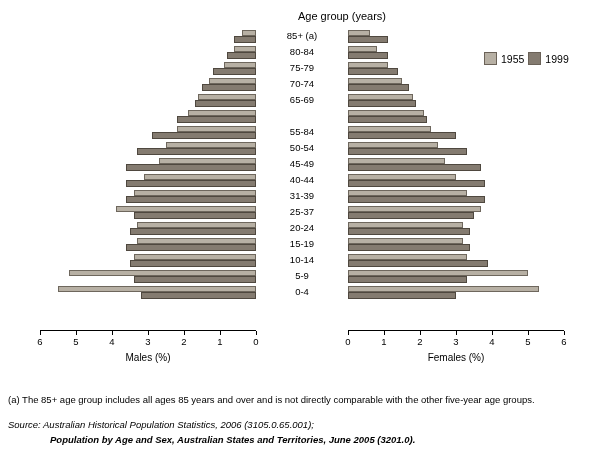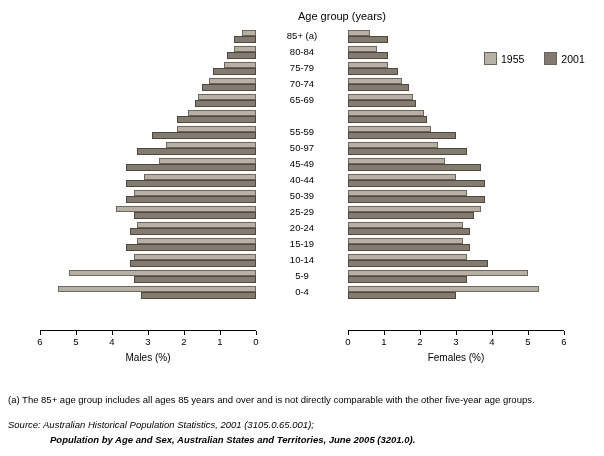--- a/index.html
+++ b/index.html
@@ -9,21 +9,21 @@
     color:#000;overflow:hidden;
   }
   #root{position:relative;width:604px;height:456px;}
 
   .title{
     position:absolute;left:0;top:10px;width:604px;text-align:center;
     font-size:11px;color:#000;margin-left:40px;
   }
 
   
-  .legend{position:absolute;left:484px;top:52px;display:flex;gap:20px;align-items:flex-start;}
+  .legend{position:absolute;left:484px;top:52px;display:flex;gap:4px;align-items:flex-start;}
   .legend .item{display:flex;align-items:center;gap:4px;}
   .legend .swatch{width:11px;height:11px;display:inline-block;border:1px solid #6b6258;}
   .legend .lbl{font-size:10.5px;}
 
   
   .plot{position:absolute;left:40px;top:28px;width:524px;height:302px;}
   .rows{position:absolute;left:0;top:0;width:524px;}
   .row{position:relative;height:16px;}
 
   .half{position:absolute;top:0;height:16px;width:216px;}
@@ -65,21 +65,21 @@
 
   <div class="title">Age group (years)</div>
 
   <div class="legend">
     <div class="item">
       <span class="swatch" style="background:#b7b0a4"></span>
       <span class="lbl">1955</span>
     </div>
     <div class="item">
       <span class="swatch" style="background:#847b70"></span>
-      <span class="lbl">2001</span>
+      <span class="lbl">1999</span>
     </div>
   </div>
 
   <div class="plot">
     <div class="rows" id="rows">
         <div class="row">
           <div class="half left">
             <div class="bar c1955 barwrap m1" style="width: 14.4px; left: 201.6px;"></div>
             <div class="bar c2005 barwrap m2" style="width: 21.6px; left: 194.4px;"></div>
           </div>
@@ -141,32 +141,32 @@
           <div class="half right">
             <div class="bar c1955 barwrap m1" style="width: 75.6px; left: 0px;"></div>
             <div class="bar c2005 barwrap m2" style="width: 79.2px; left: 0px;"></div>
           </div>
         </div>
         <div class="row">
           <div class="half left">
             <div class="bar c1955 barwrap m1" style="width: 79.2px; left: 136.8px;"></div>
             <div class="bar c2005 barwrap m2" style="width: 104.4px; left: 111.6px;"></div>
           </div>
-          <div class="catlabel">55-59</div>
+          <div class="catlabel">55-84</div>
           <div class="half right">
             <div class="bar c1955 barwrap m1" style="width: 82.8px; left: 0px;"></div>
             <div class="bar c2005 barwrap m2" style="width: 108px; left: 0px;"></div>
           </div>
         </div>
         <div class="row">
           <div class="half left">
             <div class="bar c1955 barwrap m1" style="width: 90px; left: 126px;"></div>
             <div class="bar c2005 barwrap m2" style="width: 118.8px; left: 97.2px;"></div>
           </div>
-          <div class="catlabel">50-97</div>
+          <div class="catlabel">50-54</div>
           <div class="half right">
             <div class="bar c1955 barwrap m1" style="width: 90px; left: 0px;"></div>
             <div class="bar c2005 barwrap m2" style="width: 118.8px; left: 0px;"></div>
           </div>
         </div>
         <div class="row">
           <div class="half left">
             <div class="bar c1955 barwrap m1" style="width: 97.2px; left: 118.8px;"></div>
             <div class="bar c2005 barwrap m2" style="width: 129.6px; left: 86.4px;"></div>
           </div>
@@ -185,32 +185,32 @@
           <div class="half right">
             <div class="bar c1955 barwrap m1" style="width: 108px; left: 0px;"></div>
             <div class="bar c2005 barwrap m2" style="width: 136.8px; left: 0px;"></div>
           </div>
         </div>
         <div class="row">
           <div class="half left">
             <div class="bar c1955 barwrap m1" style="width: 122.4px; left: 93.6px;"></div>
             <div class="bar c2005 barwrap m2" style="width: 129.6px; left: 86.4px;"></div>
           </div>
-          <div class="catlabel">50-39</div>
+          <div class="catlabel">31-39</div>
           <div class="half right">
             <div class="bar c1955 barwrap m1" style="width: 118.8px; left: 0px;"></div>
             <div class="bar c2005 barwrap m2" style="width: 136.8px; left: 0px;"></div>
           </div>
         </div>
         <div class="row">
           <div class="half left">
             <div class="bar c1955 barwrap m1" style="width: 140.4px; left: 75.6px;"></div>
             <div class="bar c2005 barwrap m2" style="width: 122.4px; left: 93.6px;"></div>
           </div>
-          <div class="catlabel">25-29</div>
+          <div class="catlabel">25-37</div>
           <div class="half right">
             <div class="bar c1955 barwrap m1" style="width: 133.2px; left: 0px;"></div>
             <div class="bar c2005 barwrap m2" style="width: 126px; left: 0px;"></div>
           </div>
         </div>
         <div class="row">
           <div class="half left">
             <div class="bar c1955 barwrap m1" style="width: 118.8px; left: 97.2px;"></div>
             <div class="bar c2005 barwrap m2" style="width: 126px; left: 90px;"></div>
           </div>
@@ -298,16 +298,16 @@
         <div class="tick" style="left: 524px;"></div>
         <div class="ticklabel" style="left: 524px;">6</div>
       </div>
 
     <div class="axtitle" style="left:108px">Males (%)</div>
     <div class="axtitle" style="left:416px">Females (%)</div>
   </div>
 
   <div class="notes">
     <div class="n1">(a) The 85+ age group includes all ages 85 years and over and is not directly comparable with the other five-year age groups.</div>
-    <div class="src">Source: Australian Historical Population Statistics, 2001 (3105.0.65.001);</div>
+    <div class="src">Source: Australian Historical Population Statistics, 2006 (3105.0.65.001);</div>
     <div class="src2">Population by Age and Sex, Australian States and Territories, June 2005 (3201.0).</div>
   </div>
 </div>
 
 </body></html>

